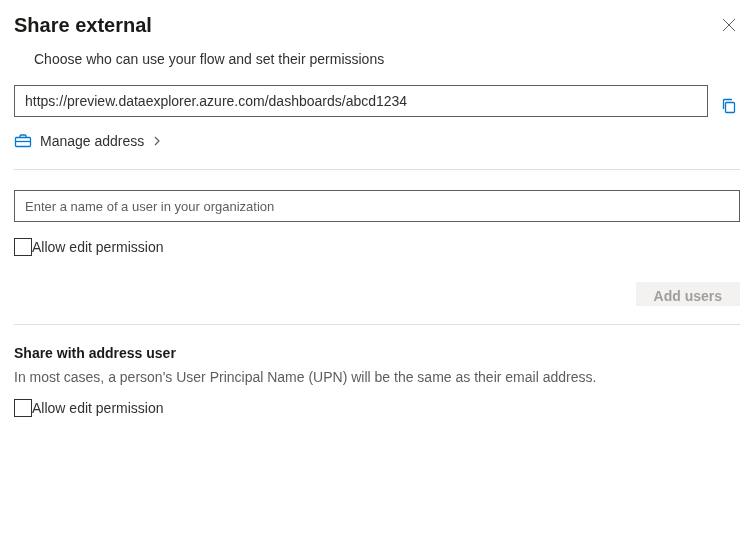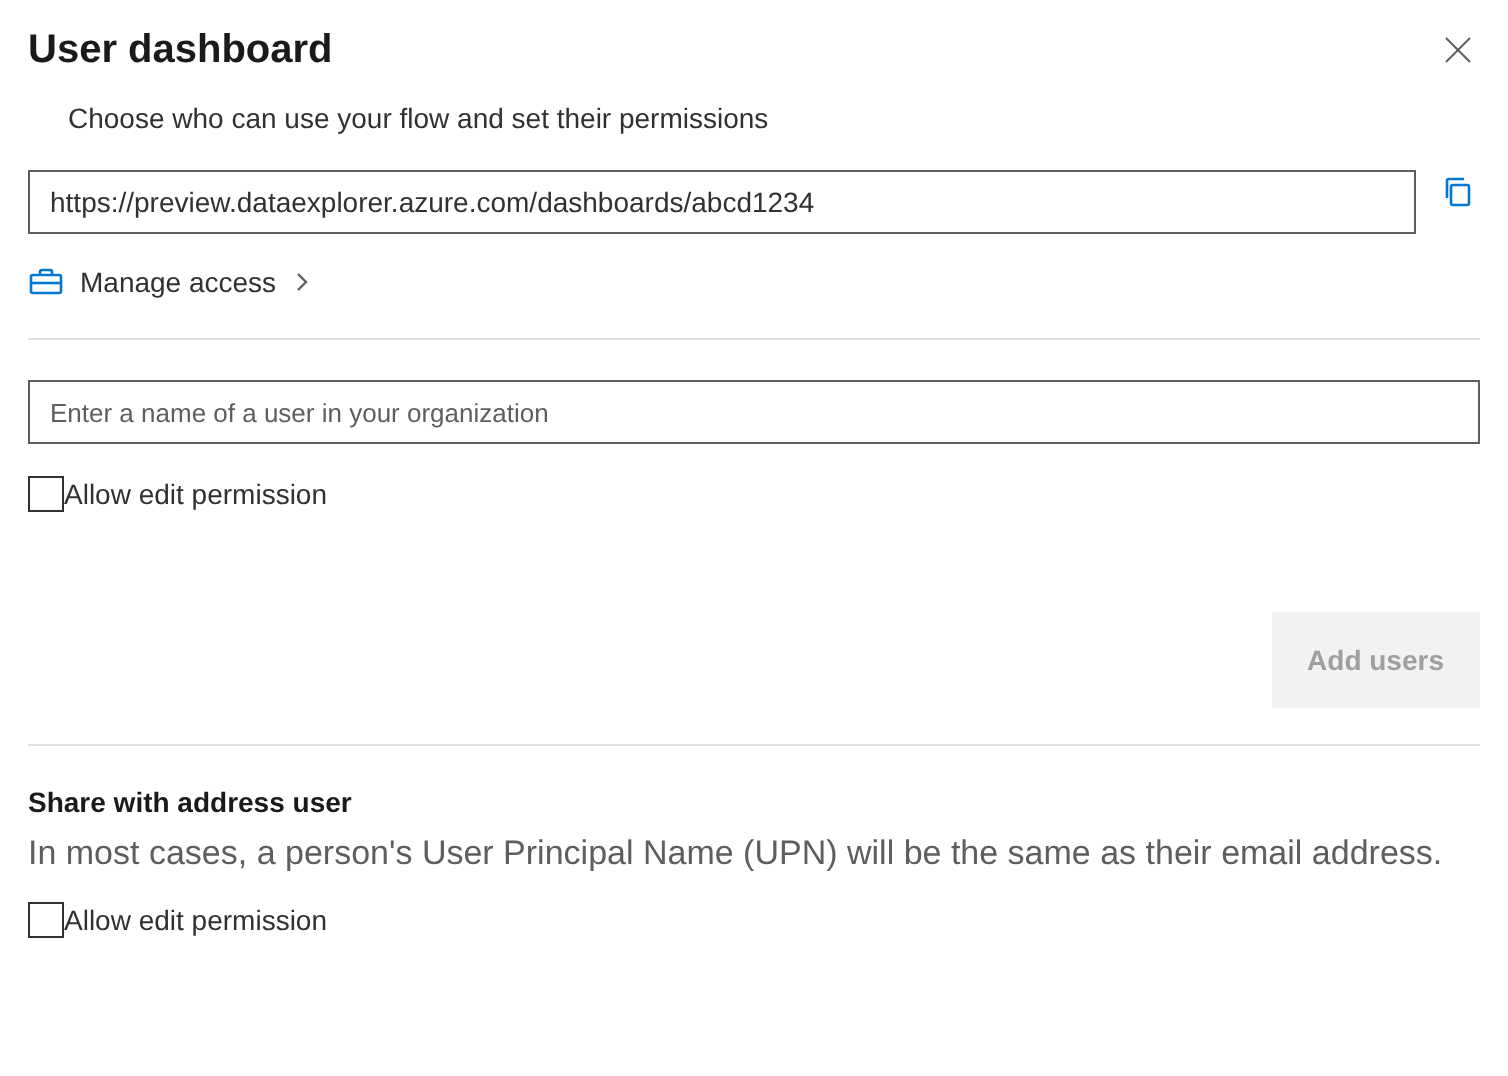--- a/index.html
+++ b/index.html
@@ -38,21 +38,21 @@
   }
   .close-btn svg { display:block; }
   .subtitle {
     font-size: 14px;
     color: #323130;
     margin-bottom: 18px;
     margin-left: 20px;
   }
   .url-row {
     display: flex;
-    align-items: flex-start;
+    align-items: flex-end;
     gap: 10px;
     margin-bottom: 16px;
   }
   .url-input {
     flex: 1;
     border: 1px solid #605e5c;
     padding: 6px 10px;
     font-size: 14px;
     font-family: inherit;
     color: #323130;
@@ -131,45 +131,44 @@
     justify-content:flex-end;
     margin-top: 26px;
   }
   .btn-disabled {
     background: #f3f2f1;
     border: none;
     color: #a19f9d;
     font-size: 14px;
     font-weight: 600;
     padding: 6px 18px;
-    height: 48px;
+    height: 24px;
     font-family: inherit;
-    margin-top: 24px;
   }
   .section2 {
     margin-top: 18px;
   }
   .hint {
-    font-size: 17px;
+    font-size: 14px;
     color: #605e5c;
   }
   .ext-bottom {
     display:flex;
     justify-content:space-between;
     align-items:center;
     margin-top: 14px;
   }
 </style>
 </head>
 <body>
 
 <div class="dialog">
 
   <div class="header-row">
-    <div class="title">User dashboard</div>
+    <div class="title">Share external</div>
     <button class="close-btn">
       <span>
         <svg width="14" height="14" viewBox="0 0 14 14">
             <line x1="1" y1="1" x2="13" y2="13" stroke="currentColor" stroke-width="1"></line>
             <line x1="13" y1="1" x2="1" y2="13" stroke="currentColor" stroke-width="1"></line>
           </svg>
       </span>
     </button>
   </div>
 
@@ -188,21 +187,21 @@
   </div>
 
   <div class="manage-row">
     <span class="manage-icon">
       <svg width="18" height="16" viewBox="0 0 18 16" fill="none" stroke="#0078d4" stroke-width="1.3">
         <rect x="1.5" y="4.5" width="15" height="9" rx="1"></rect>
         <path d="M6 4.5 V3 C6 2.4 6.4 2 7 2 H11 C11.6 2 12 2.4 12 3 V4.5"></path>
         <line x1="1.5" y1="8.5" x2="16.5" y2="8.5"></line>
       </svg>
     </span>
-    <span class="manage-label">Manage access</span>
+    <span class="manage-label">Manage address</span>
     <span class="chevron">
       <svg width="10" height="10" viewBox="0 0 10 10" fill="none" stroke="#605e5c" stroke-width="1.2">
           <polyline points="3,1 7,5 3,9"></polyline>
         </svg>
     </span>
   </div>
 
   <hr class="divider">
 
   <div>

